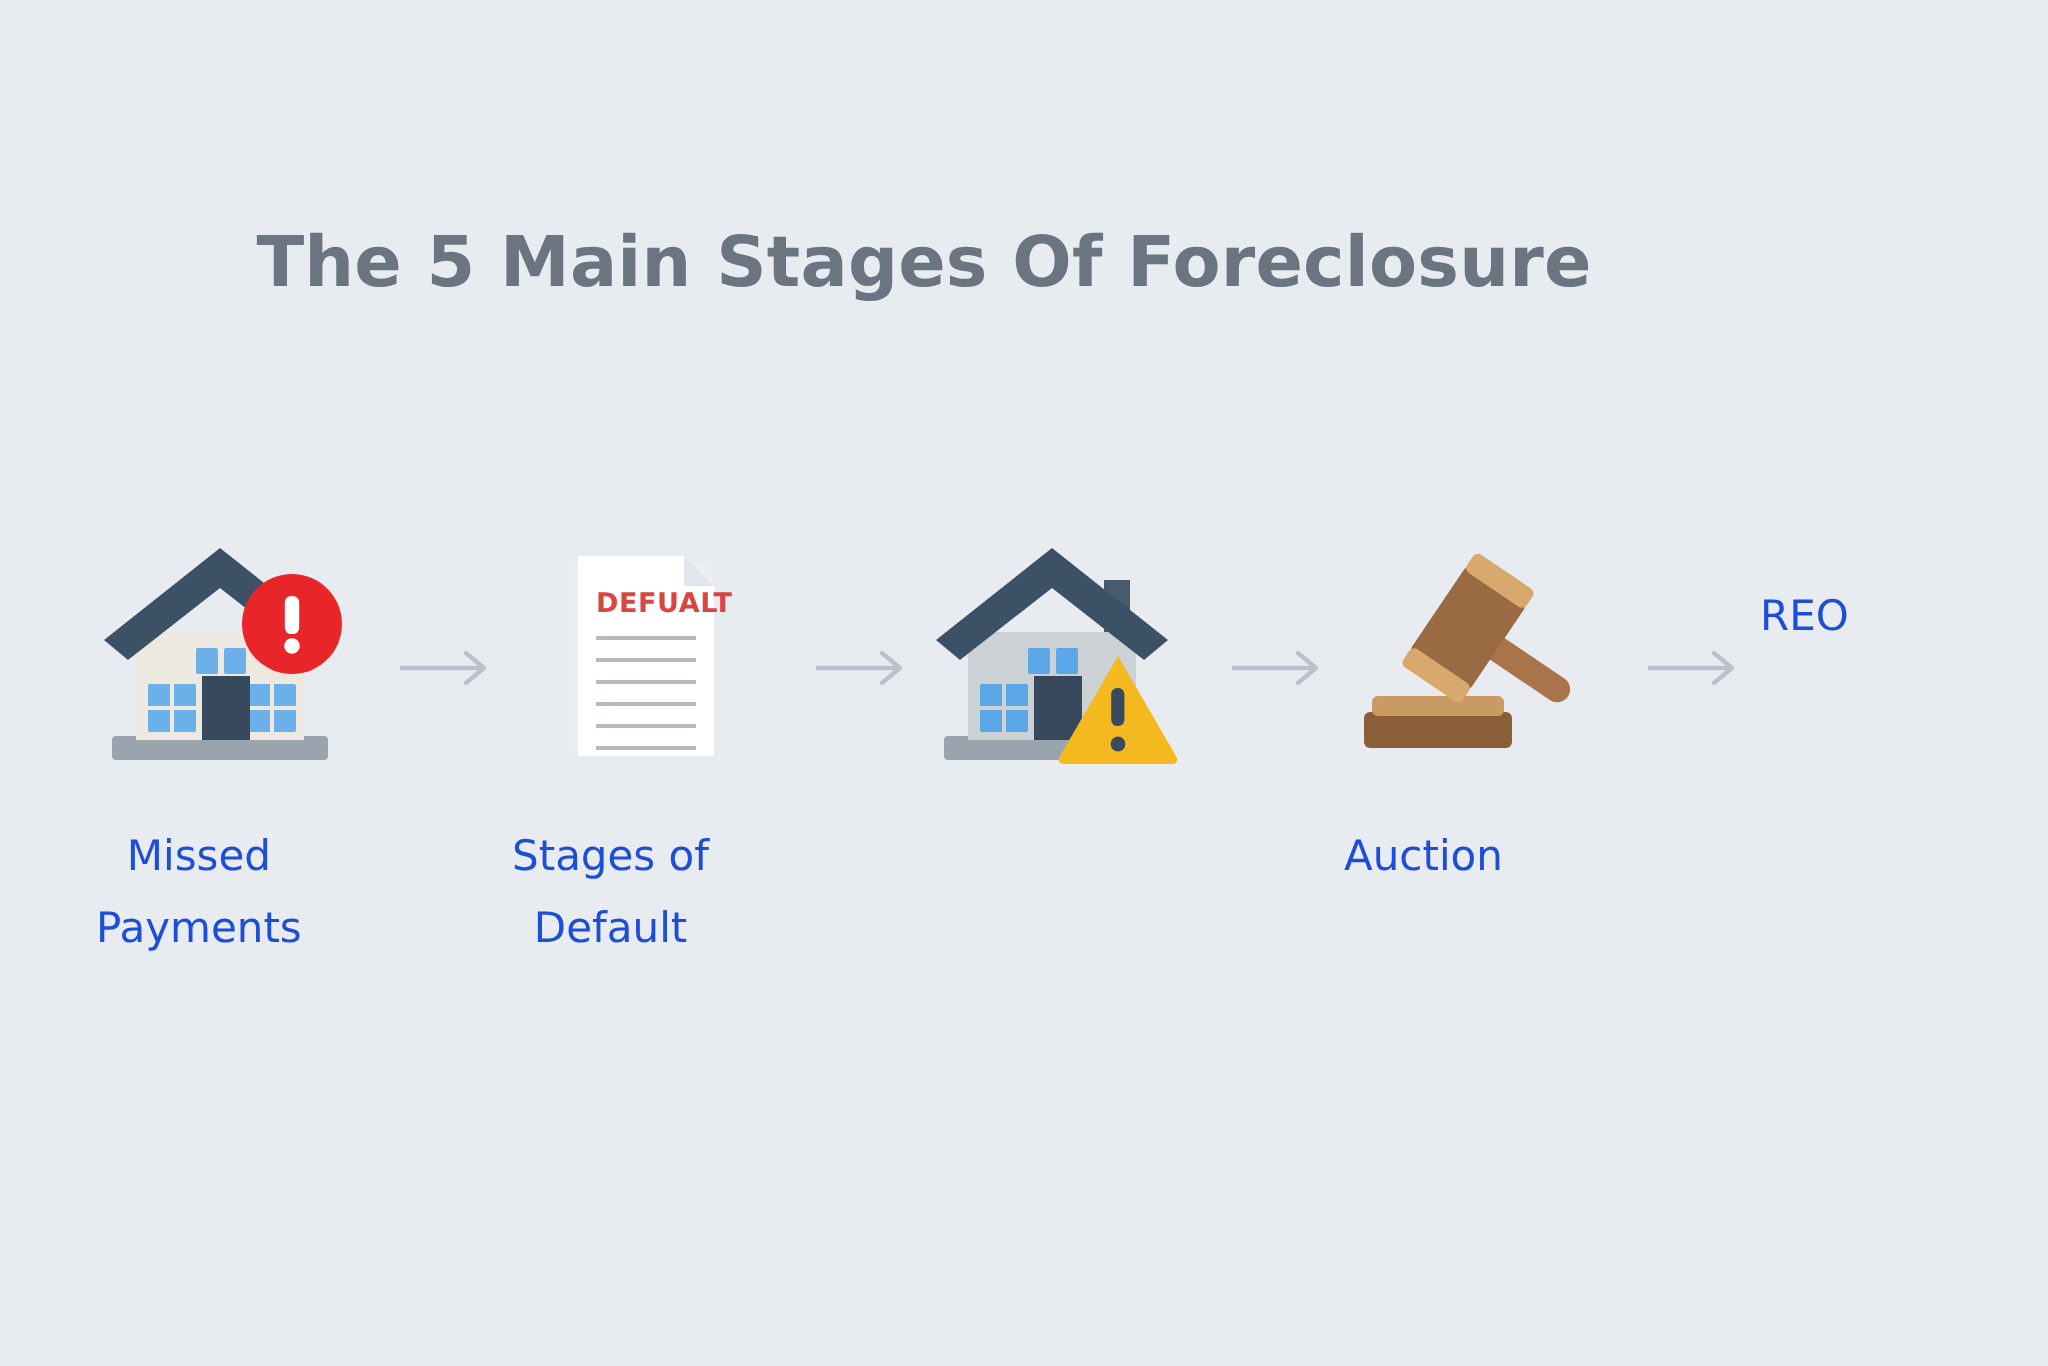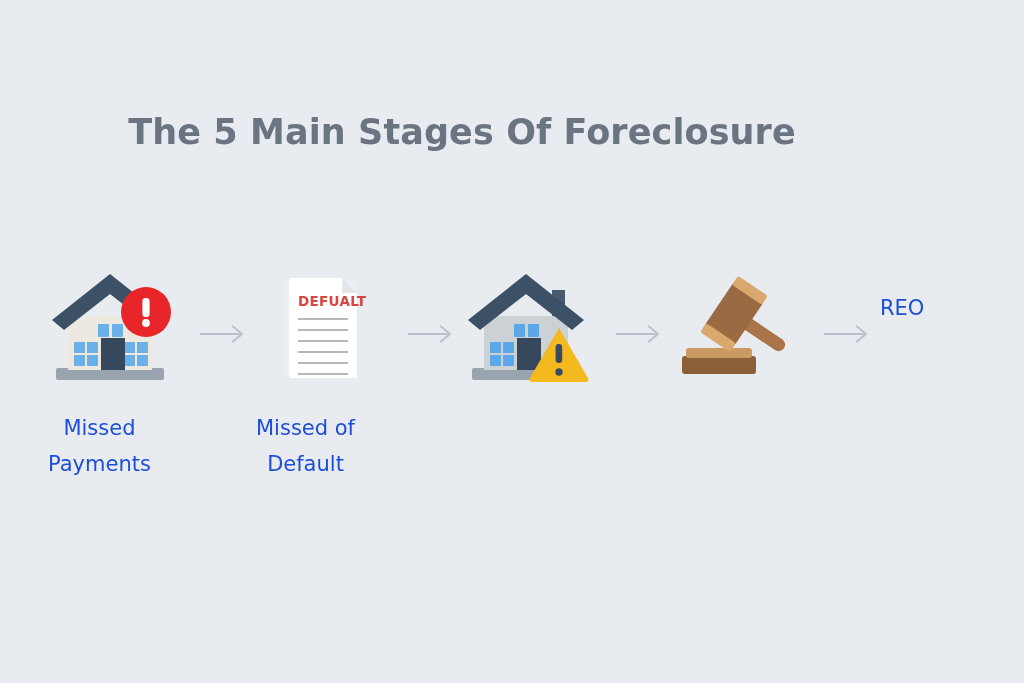--- a/index.html
+++ b/index.html
@@ -149,21 +149,21 @@
           <text x="42" y="38" font-family="DejaVu Sans, sans-serif" font-size="13.5" font-weight="bold" fill="#d9453f" letter-spacing="0.3">DEFUALT</text>
 
           <rect x="42" y="50" width="50" height="2" fill="#b4b9bf"></rect>
           <rect x="42" y="61" width="50" height="2" fill="#b4b9bf"></rect>
           <rect x="42" y="72" width="50" height="2" fill="#b4b9bf"></rect>
           <rect x="42" y="83" width="50" height="2" fill="#b4b9bf"></rect>
           <rect x="42" y="94" width="50" height="2" fill="#b4b9bf"></rect>
           <rect x="42" y="105" width="50" height="2" fill="#b4b9bf"></rect>
         </svg>
       </div>
-      <div class="stage-label">Missed of
+      <div class="stage-label">Stages of
 Default</div>
     </div>
 
     <div class="arrow">
       <svg width="50" height="16" viewBox="0 0 50 16">
         <line x1="0" y1="8" x2="42" y2="8" stroke="#b9c2cc" stroke-width="2.2"></line>
         <polyline points="33,0.5 42,8 33,15.5" fill="none" stroke="#b9c2cc" stroke-width="2.2" stroke-linecap="round" stroke-linejoin="round"></polyline>
       </svg>
     </div>
 
@@ -213,20 +213,21 @@
             <rect x="60" y="42" width="62" height="13" rx="6.5" fill="#a9744a"></rect>
           </g>
 
           <g transform="rotate(-56 62 46)">
             <rect x="36" y="28" width="52" height="36" rx="3" fill="#9a6b42"></rect>
             <rect x="28" y="28" width="11" height="36" rx="3" fill="#d9a86c"></rect>
             <rect x="85" y="28" width="11" height="36" rx="3" fill="#d9a86c"></rect>
           </g>
         </svg>
       </div>
+      <div class="stage-label">Auction</div>
     </div>
 
     <div class="arrow">
       <svg width="50" height="16" viewBox="0 0 50 16">
         <line x1="0" y1="8" x2="42" y2="8" stroke="#b9c2cc" stroke-width="2.2"></line>
         <polyline points="33,0.5 42,8 33,15.5" fill="none" stroke="#b9c2cc" stroke-width="2.2" stroke-linecap="round" stroke-linejoin="round"></polyline>
       </svg>
     </div>
 
     <div class="stage">

